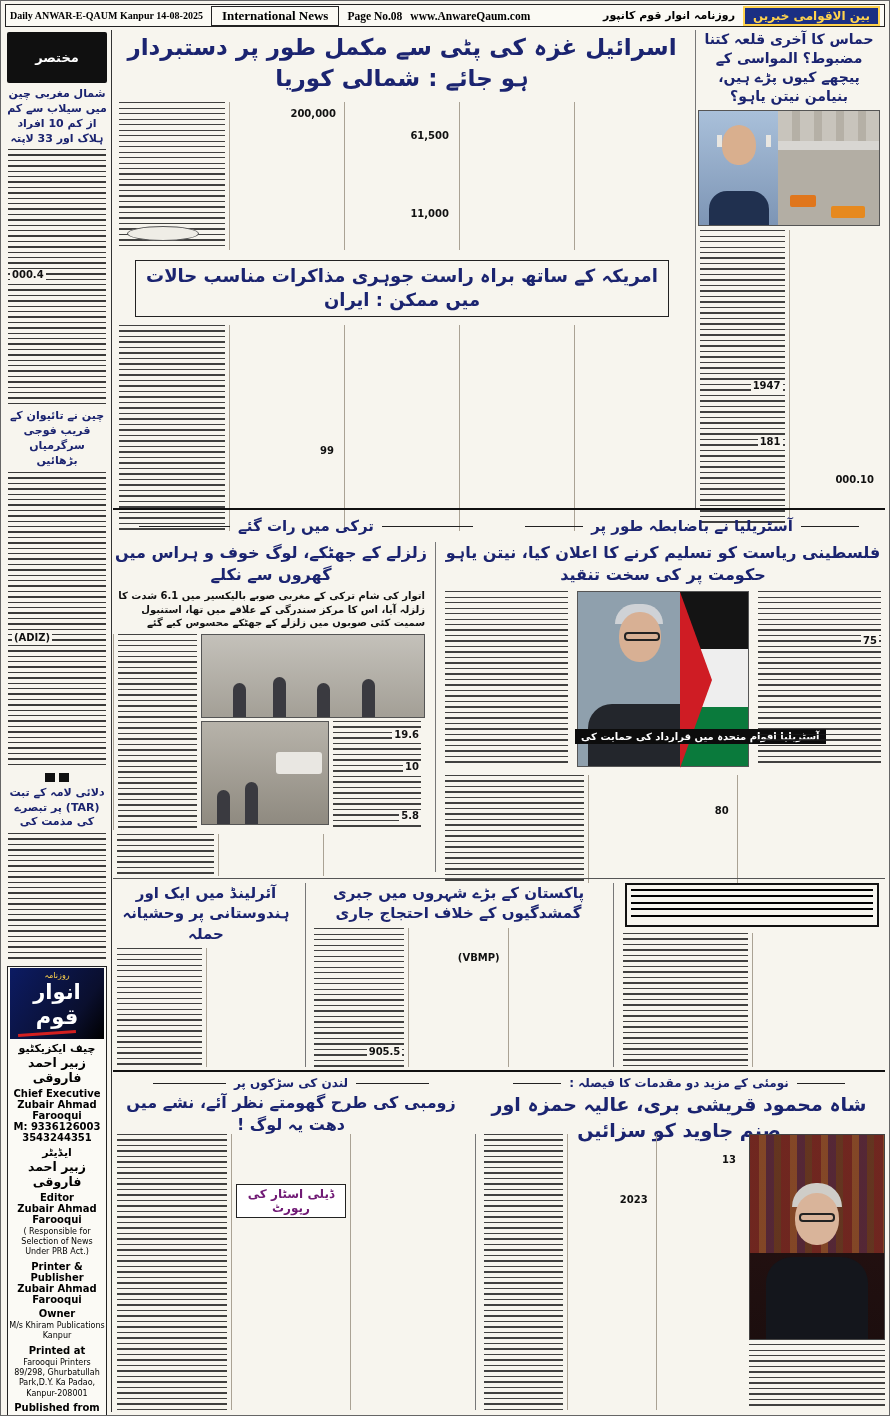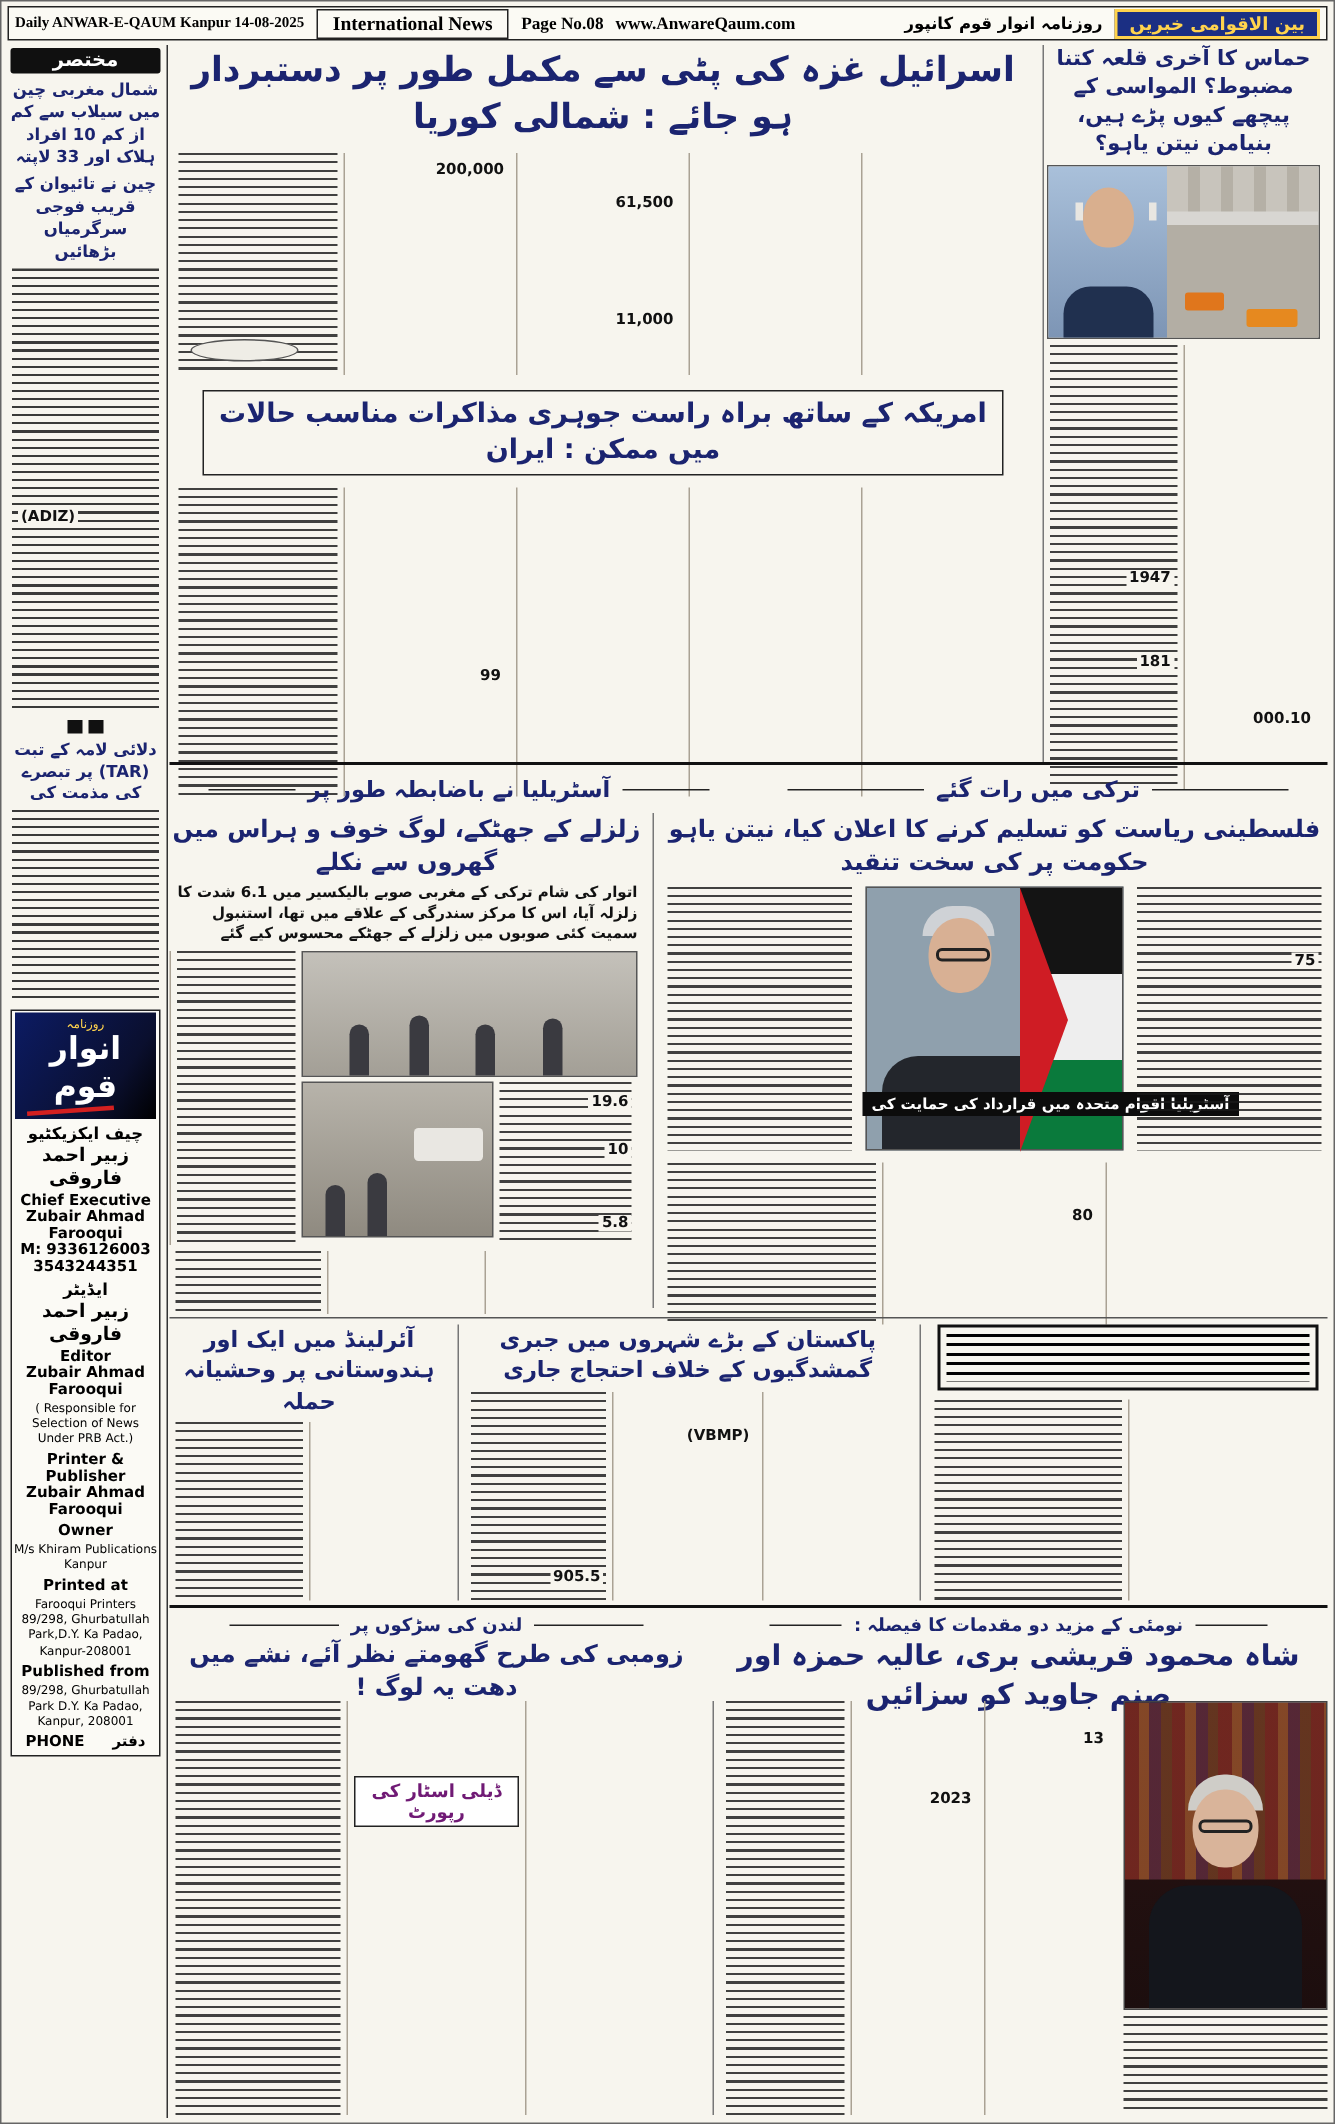--- a/index.html
+++ b/index.html
@@ -15,21 +15,21 @@
   .hdr .plain{font-family:"Liberation Serif",serif;font-size:11.5px;font-weight:bold;white-space:nowrap;}
   .hdr .urdu{direction:rtl;font-size:11px;font-weight:bold;white-space:nowrap;}
   .hdr .spacer{flex:1;}
   .nameplate{direction:rtl;background:#1b2f83;color:#ffd34d;border:2px double #ffd34d;
              font-weight:bold;font-size:12px;padding:1px 8px;white-space:nowrap;}
 
   
   .sidebar{position:absolute;left:4px;top:29px;width:107px;bottom:3px;border-right:1.5px solid #333;
            padding:2px 4px 2px 2px;background:#f7f5ee;}
   .sb-title{background:#101010;color:#fff;text-align:center;direction:rtl;font-weight:bold;
-            font-size:13px;padding:1px 0;border-radius:2px;}
+            font-size:13px;padding:18px 0;border-radius:2px;}
   .sb-hl{color:#1b2470;font-weight:bold;direction:rtl;text-align:center;font-size:11px;line-height:1.35;margin:4px 0 3px;}
   .sb-sim{background-image:repeating-linear-gradient(to bottom,rgba(25,25,25,.85) 0,rgba(25,25,25,.85) 1.4px,transparent 1.4px,transparent 5.4px);margin:0 1px;}
   .chiprow{display:flex;align-items:center;justify-content:center;gap:4px;margin-top:5px;}
   .chip{width:10px;height:9px;background:#111;}
 
   
   .mast{border:1.5px solid #222;margin-top:5px;text-align:center;background:#fbfaf5;padding:0 1px 3px;}
   .mlogo{background:linear-gradient(125deg,#0c1b63,#0a0f2e 70%,#000);color:#fff;position:relative;
          padding:3px 2px 8px;margin:1px;}
   .mlogo .mk{font-size:8px;color:#ffd34d;direction:rtl;}
@@ -154,20 +154,23 @@
     <span class="plain">www.AnwareQaum.com</span>
     <span class="spacer"></span>
     <span class="urdu">روزنامہ انوار قوم کانپور</span>
     <span class="nameplate">بین الاقوامی خبریں</span>
   </div>
 
   <aside class="sidebar">
     <div class="sb-title">مختصر</div>
 
     <div class="sb-hl">شمال مغربی چین میں سیلاب سے کم از کم 10 افراد ہلاک اور 33 لاپتہ</div>
+    <div class="sb-sim" style="height:256px;position:relative;">
+      <span class="num" style="top:120px;left:2px;">000.4</span>
+    </div>
 
     <div class="sb-hl">چین نے تائیوان کے قریب فوجی سرگرمیاں بڑھائیں</div>
     <div class="sb-sim" style="height:296px;position:relative;">
       <span class="num" style="top:160px;left:4px;">(ADIZ)</span>
     </div>
 
     <div class="chiprow">
       <span class="chip"></span>
       <span class="chip"></span>
     </div>
@@ -277,22 +280,22 @@
           <div class="col">
             <span class="num" style="top:244px;right:6px;">000.10</span>
             <div class="sim"></div>
           </div>
         </div>
       </article>
     </section>
 
     <section class="secB">
       <div class="kickrow">
+        <div class="kick">ترکی میں رات گئے</div>
         <div class="kick">آسٹریلیا نے باضابطہ طور پر</div>
-        <div class="kick">ترکی میں رات گئے</div>
       </div>
 
       <article class="turkey">
         <h2 class="hl hl3">زلزلے کے جھٹکے، لوگ خوف و ہراس میں گھروں سے نکلے</h2>
         <p class="tsub">اتوار کی شام ترکی کے مغربی صوبے بالیکسیر میں 6.1 شدت کا زلزلہ آیا، اس کا مرکز سندرگی کے علاقے میں تھا، استنبول سمیت کئی صوبوں میں زلزلے کے جھٹکے محسوس کیے گئے</p>
         <div class="trow">
           <div class="tcolL">
               <div class="sim"></div>
             </div>
           <div class="tphotos">

